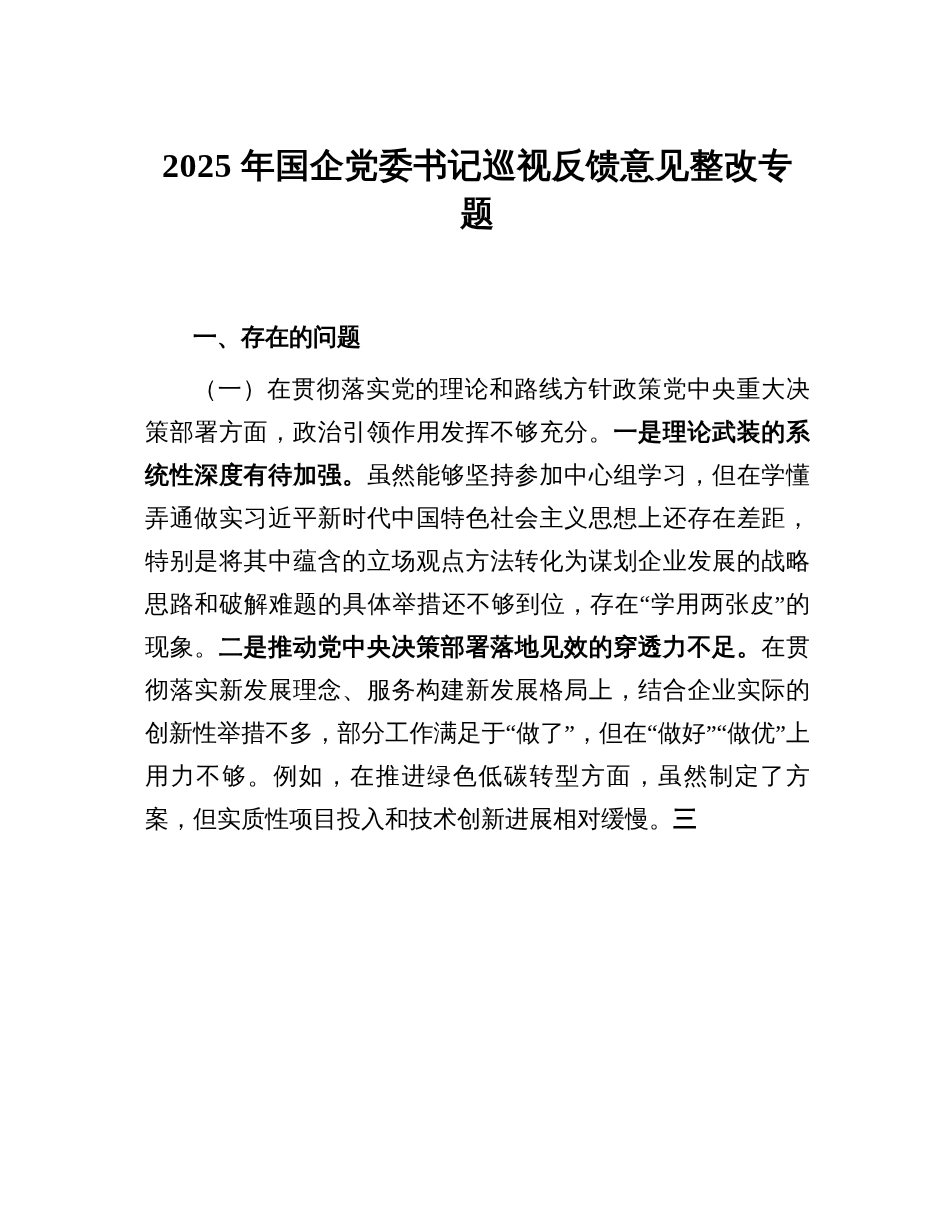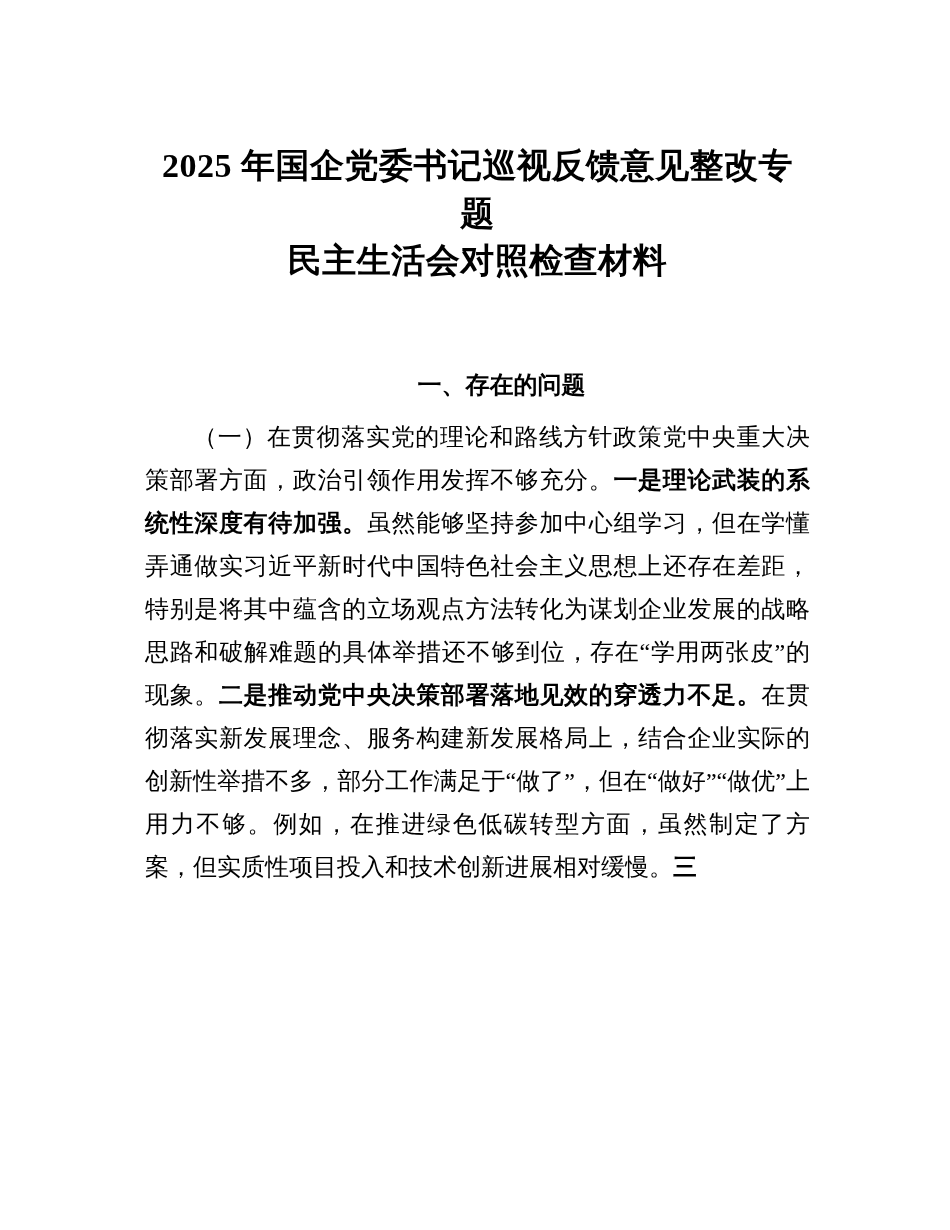--- a/index.html
+++ b/index.html
@@ -41,31 +41,29 @@
     text-indent: 2em;
   }
   .heading {
     font-family: "Liberation Sans", "DejaVu Sans", sans-serif;
     font-size: 24px;
     font-weight: bold;
     line-height: 43px;
     text-indent: 2em;
     margin-top: 10px !important;
     margin-bottom: 10px !important;
-    text-align: center;
   }
   .seg-bold {
     font-weight: bold;
   }
 </style>
 </head>
 <body>
 
 <div class="page">
   <h1 class="doc-title">
     <span>2025 年国企党委书记巡视反馈意见整改专题</span><br>
-    <span>民主生活会对照检查材料</span>
   </h1>
   <div class="doc-body" id="doc-body">
       <p class="heading"><span class="seg-bold">一、存在的问题</span></p>
       <p class="para"><span>（一）在贯彻落实党的理论和路线方针政策党中央重大决策部署方面，政治引领作用发挥不够充分。</span><span class="seg-bold">一是理论武装的系统性深度有待加强。</span><span>虽然能够坚持参加中心组学习，但在学懂弄通做实习近平新时代中国特色社会主义思想上还存在差距，特别是将其中蕴含的立场观点方法转化为谋划企业发展的战略思路和破解难题的具体举措还不够到位，存在“学用两张皮”的现象。</span><span class="seg-bold">二是推动党中央决策部署落地见效的穿透力不足。</span><span>在贯彻落实新发展理念、服务构建新发展格局上，结合企业实际的创新性举措不多，部分工作满足于“做了”，但在“做好”“做优”上用力不够。例如，在推进绿色低碳转型方面，虽然制定了方案，但实质性项目投入和技术创新进展相对缓慢。</span><span class="seg-bold">三</span></p>
     </div>
 </div>
 
 </body></html>

